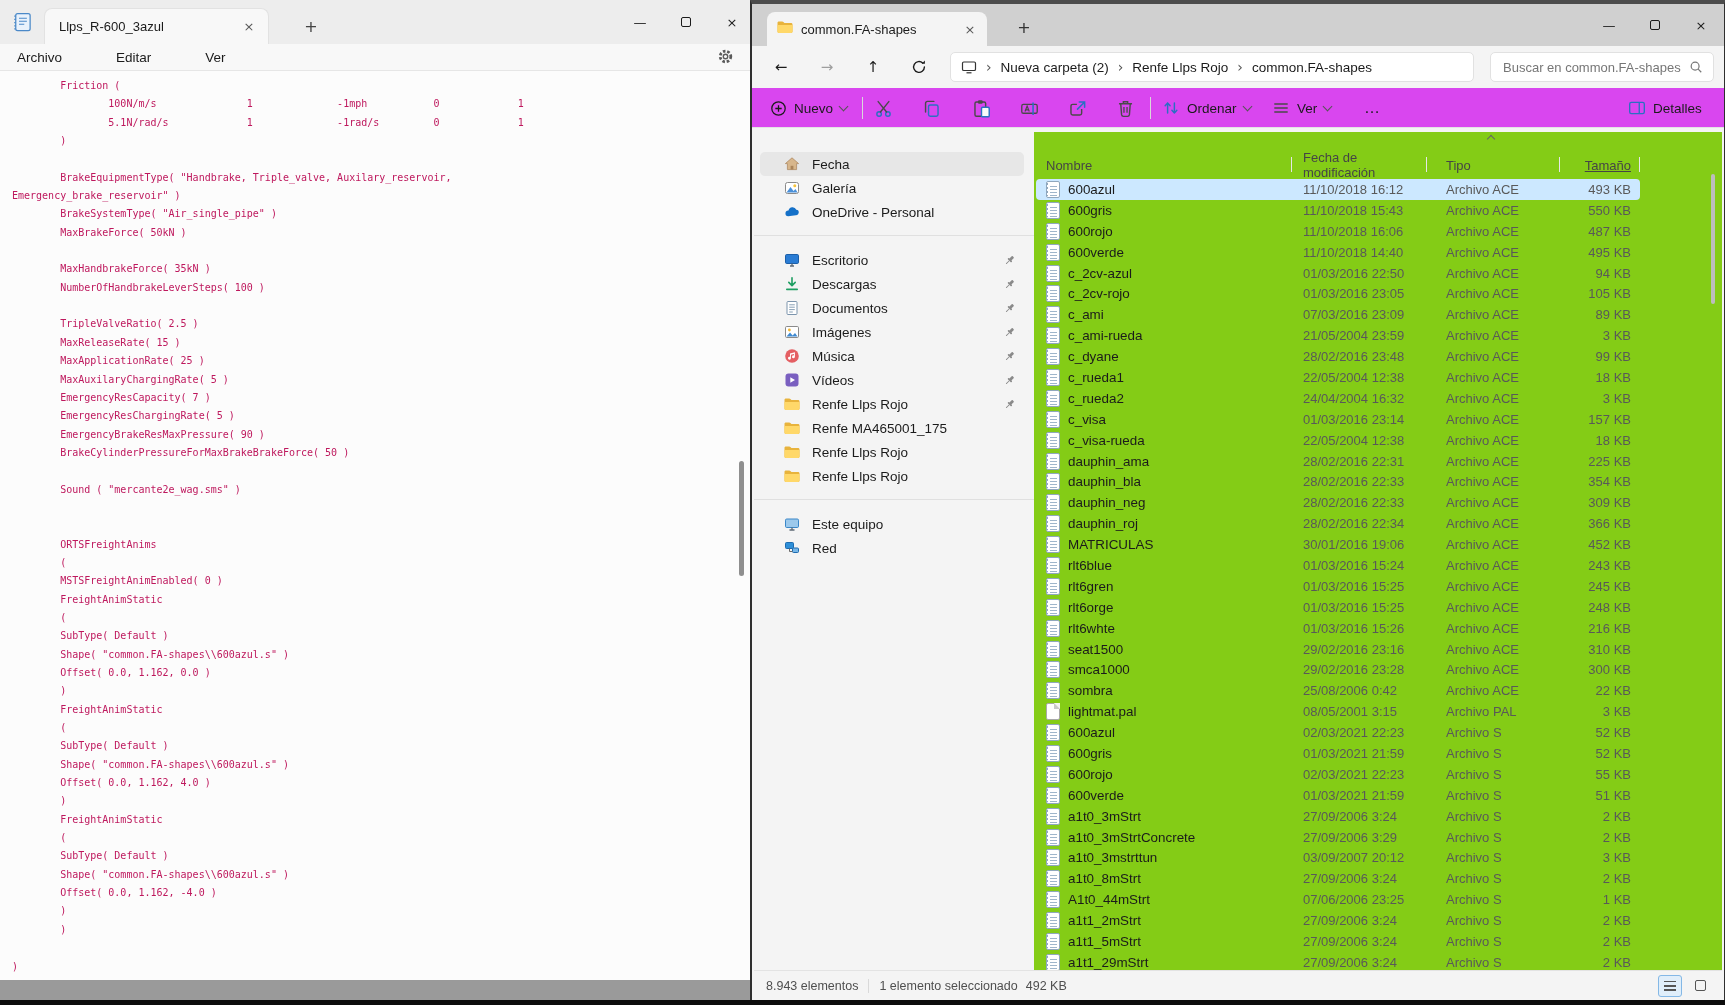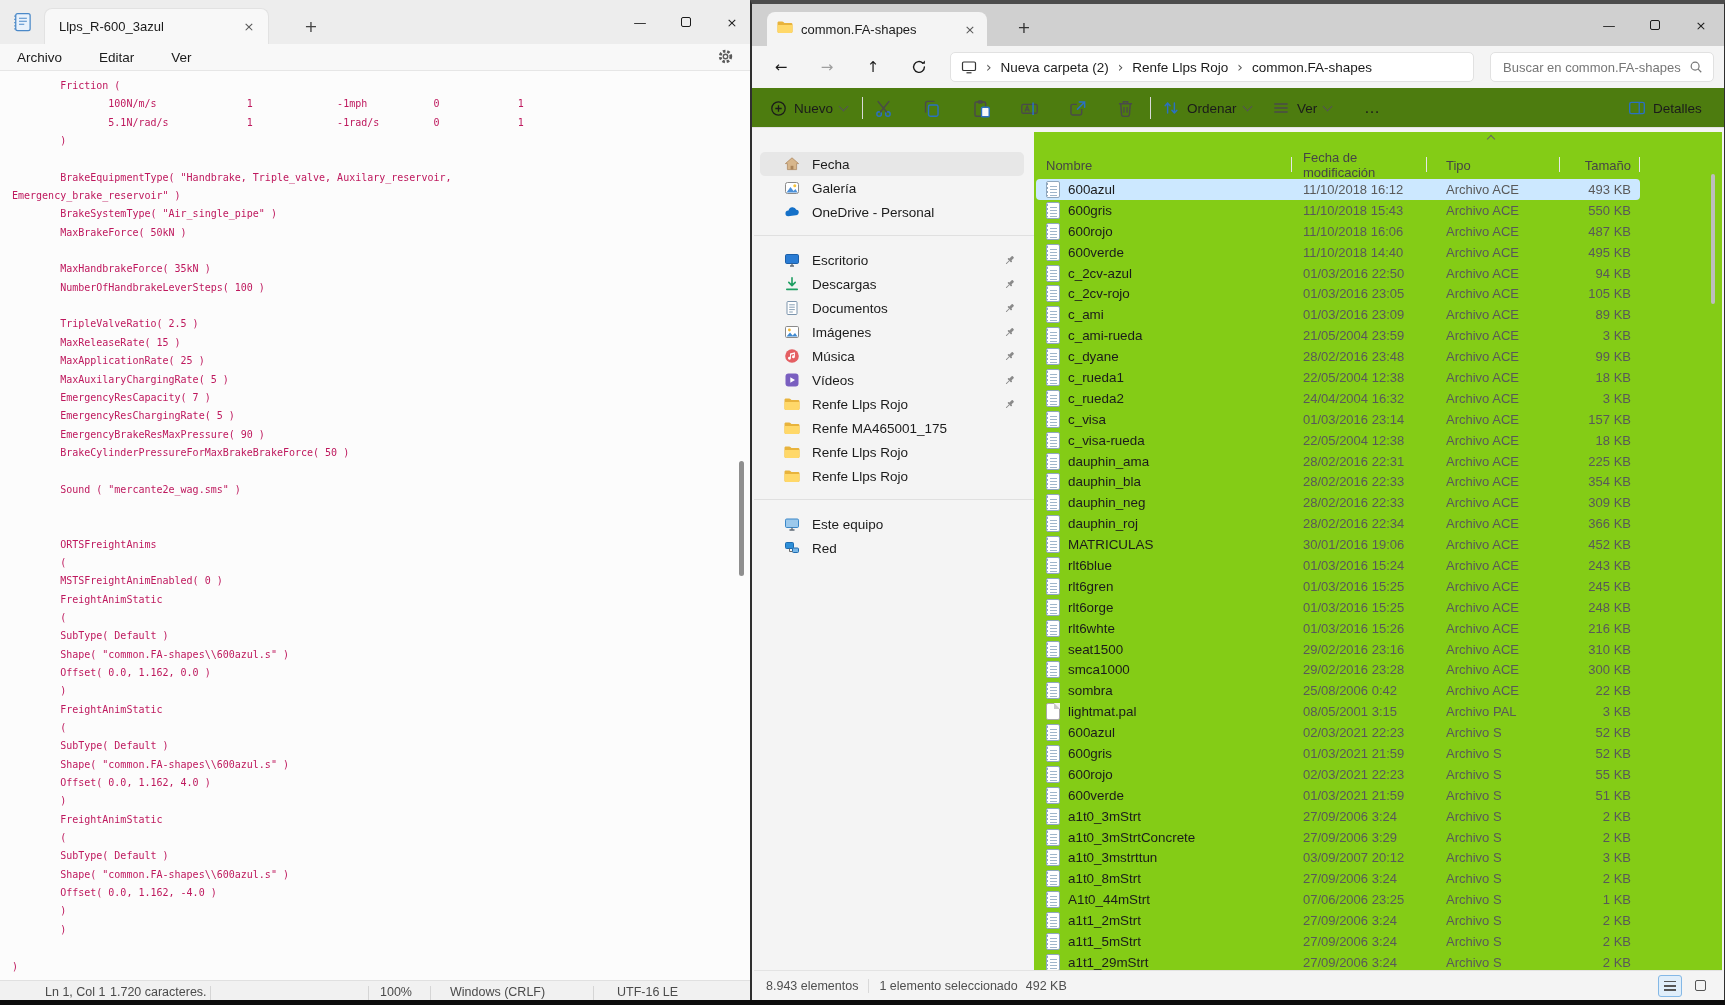--- a/index.html
+++ b/index.html
@@ -17,21 +17,21 @@
   .np-tab-label { font-size:13px; color:#1b1b1b; flex:1; white-space:nowrap; overflow:hidden; }
   .tab-close { width:22px; height:22px; border-radius:4px; display:flex; align-items:center;
                justify-content:center; font-size:13px; color:#5a5a5a; }
   .np-newtab { position:absolute; left:298px; top:14px; width:26px; height:24px; border-radius:4px;
                display:flex; align-items:center; justify-content:center; font-size:16px; color:#444; }
   .np-caption-btns { position:absolute; right:0; top:0; height:44px; display:flex; }
   .cap-btn { width:46px; height:44px; display:flex; align-items:center; justify-content:center;
              font-size:13px; color:#1b1b1b; }
   .cap-btn .maxbox { width:10px; height:10px; border:1px solid #1b1b1b; border-radius:2px; }
   .np-menubar { position:relative; height:26px; background:#f8f8f8; display:flex; align-items:center;
-                padding-left:13px; gap:29px; }
+                padding-left:13px; gap:46px; }
   .np-menu-item { font-size:13.5px; color:#1b1b1b; padding:2px 4px; }
   .np-gear { position:absolute; right:21px; top:4px; }
   .np-editor { position:absolute; left:0; top:70px; width:755px; height:910px; background:#fcfcfc;
                border-top:1px solid #e6e6e6; overflow:hidden; }
   .np-editor pre { font-family:"DejaVu Sans Mono","Liberation Mono",monospace; font-size:10px;
                    line-height:18.35px; color:#be185d; padding:6px 0 0 12px; white-space:pre; }
   .np-scroll-thumb { position:absolute; right:11px; top:390px; width:5px; height:115px;
                      background:#8f8f8f; border-radius:3px; }
   .np-statusbar { position:absolute; left:0; top:980px; width:755px; height:25px; background:#f1f1f1;
                   border-top:1px solid #e0e0e0; font-size:12.5px; color:#4a4a4a; }
@@ -60,21 +60,21 @@
                    padding:0 10px; gap:2px; }
   .crumb { font-size:13.5px; color:#1b1b1b; padding:2px 6px; border-radius:3px; white-space:nowrap; }
   .crumb-sep { font-size:14px; color:#555; padding:0 3px; }
   .ex-searchbox { position:absolute; left:738px; top:6px; width:224px; height:30px; background:#fff;
                   border:1px solid #e1e1e1; border-radius:5px; display:flex; align-items:center; }
   .ex-searchbox input { border:none; outline:none; background:transparent; flex:1; font-size:13px;
                         color:#1b1b1b; padding:0 4px 0 12px; font-family:inherit; }
   .ex-searchbox input::placeholder { color:#767676; }
   .ex-search-icon { margin-right:10px; display:flex; }
 
-  .ex-commandbar { position:relative; height:40px; background:#4d7c0f; border-bottom:1px solid #e3e3e3; }
+  .ex-commandbar { position:relative; height:40px; background:#d946ef; border-bottom:1px solid #e3e3e3; }
   .cmd { position:absolute; top:4px; height:32px; display:flex; align-items:center; justify-content:center;
          border-radius:4px; gap:7px; padding:0 8px; }
   .cmd-label { font-size:13.5px; color:#1b1b1b; white-space:nowrap; }
   .cmd-divider { position:absolute; top:9px; width:1px; height:22px; background:#d9d9d9; }
   .chev { width:7px; height:7px; border-right:1.4px solid #555; border-bottom:1.4px solid #555;
           transform:rotate(45deg); margin-top:-4px; }
   .dots { font-size:16px; color:#1b1b1b; letter-spacing:1px; }
 
   .ex-content { position:absolute; left:2px; top:128px; right:2px; bottom:35px; display:flex; }
   .ex-sidebar { width:280px; background:#f4f4f4; padding-top:20px; position:relative; }
@@ -83,21 +83,21 @@
   .side-row.selected { background:#e7e7e7; }
   .side-label { font-size:13.5px; color:#1b1b1b; white-space:nowrap; }
   .side-pin { position:absolute; right:8px; top:5px; }
   .side-sep { height:1px; background:#e0e0e0; margin:11px 0 12px 0; }
 
   .ex-list { flex:1; background:#84cc16; position:relative; padding-top:18px; }
   .lheader { position:relative; display:grid; grid-template-columns:255px 135px 133px 80px;
              height:29px; align-items:center; margin-left:2px; }
   .lheader .h { font-size:13px; color:#454545; }
   .h-name { padding-left:10px; } .h-date { padding-left:12px; } .h-type { padding-left:20px; }
-  .h-size { text-align:right; padding-right:8px; }
+  .h-size { text-align:right; padding-right:8px;text-decoration:underline; }
   .hdiv { position:absolute; top:7px; width:1px; height:15px; background:#e6e6e6; }
   .sort-chev { position:absolute; left:452px; top:-14px; width:6px; height:6px;
                border-right:1.3px solid #666; border-bottom:1.3px solid #666; transform:rotate(225deg); }
   .frow { display:grid; grid-template-columns:255px 135px 133px 80px; height:20.9px; align-items:center;
           margin-left:2px; width:604px; border-radius:4px; }
   .frow.selected { background:#cce8ff; }
   .fcell-name { display:flex; align-items:center; gap:8px; padding-left:10px; overflow:hidden; }
   .fname { font-size:13.4px; color:#1b1b1b; white-space:nowrap; }
   .fdate,.ftype { font-size:13px; color:#595959; white-space:nowrap; }
   .fdate { padding-left:12px; } .ftype { padding-left:20px; }
@@ -210,31 +210,20 @@
         (
         SubType( Default )
         Shape( "common.FA-shapes\\600azul.s" )
         Offset( 0.0, 1.162, -4.0 )
         )
         )
 
 )</pre>
     <div class="np-scroll-thumb"></div>
   </div>
-  <div class="np-statusbar">
-    <span style="left:45px">Ln 1, Col 1</span>
-    <span style="left:110px">1.720 caracteres.</span>
-    <span style="left:380px">100%</span>
-    <span style="left:450px">Windows (CRLF)</span>
-    <span style="left:617px">UTF-16 LE</span>
-    <i class="np-sep" style="left:210px"></i>
-      <i class="np-sep" style="left:368px"></i>
-    <i class="np-sep" style="left:430px"></i>
-      <i class="np-sep" style="left:593px"></i>
-  </div>
 </div>
 
 <div class="explorer">
   <div class="ex-tabbar">
     <div class="ex-tab">
       <span><svg width="16" height="14" viewBox="0 0 16 13">
             <path d="M.5 2.3c0-.8.6-1.4 1.4-1.4h3.3c.5 0 .9.2 1.2.5l1 1h6.7c.8 0 1.4.6 1.4 1.4v7.3c0 .8-.6 1.4-1.4 1.4H1.9c-.8 0-1.4-.6-1.4-1.4z" fill="#e8b33c"></path>
             <path d="M.5 4.6h15v6.5c0 .8-.6 1.4-1.4 1.4H1.9c-.8 0-1.4-.6-1.4-1.4z" fill="#ffd869"></path>
           </svg></span>
       <span class="ex-tab-label">common.FA-shapes</span>
@@ -663,21 +652,21 @@
             <span class="fdate">01/03/2016 23:05</span>
             <span class="ftype">Archivo ACE</span>
             <span class="fsize">105 KB</span>
           </div>
           <div class="frow">
             <span class="fcell-name">
               <span class="fico doc"></span>
 
               <span class="fname">c_ami</span>
             </span>
-            <span class="fdate">01/03/2016 23:09</span>
+            <span class="fdate">07/03/2016 23:09</span>
             <span class="ftype">Archivo ACE</span>
             <span class="fsize">89 KB</span>
           </div>
           <div class="frow">
             <span class="fcell-name">
               <span class="fico doc"></span>
 
               <span class="fname">c_ami-rueda</span>
             </span>
             <span class="fdate">21/05/2004 23:59</span>

